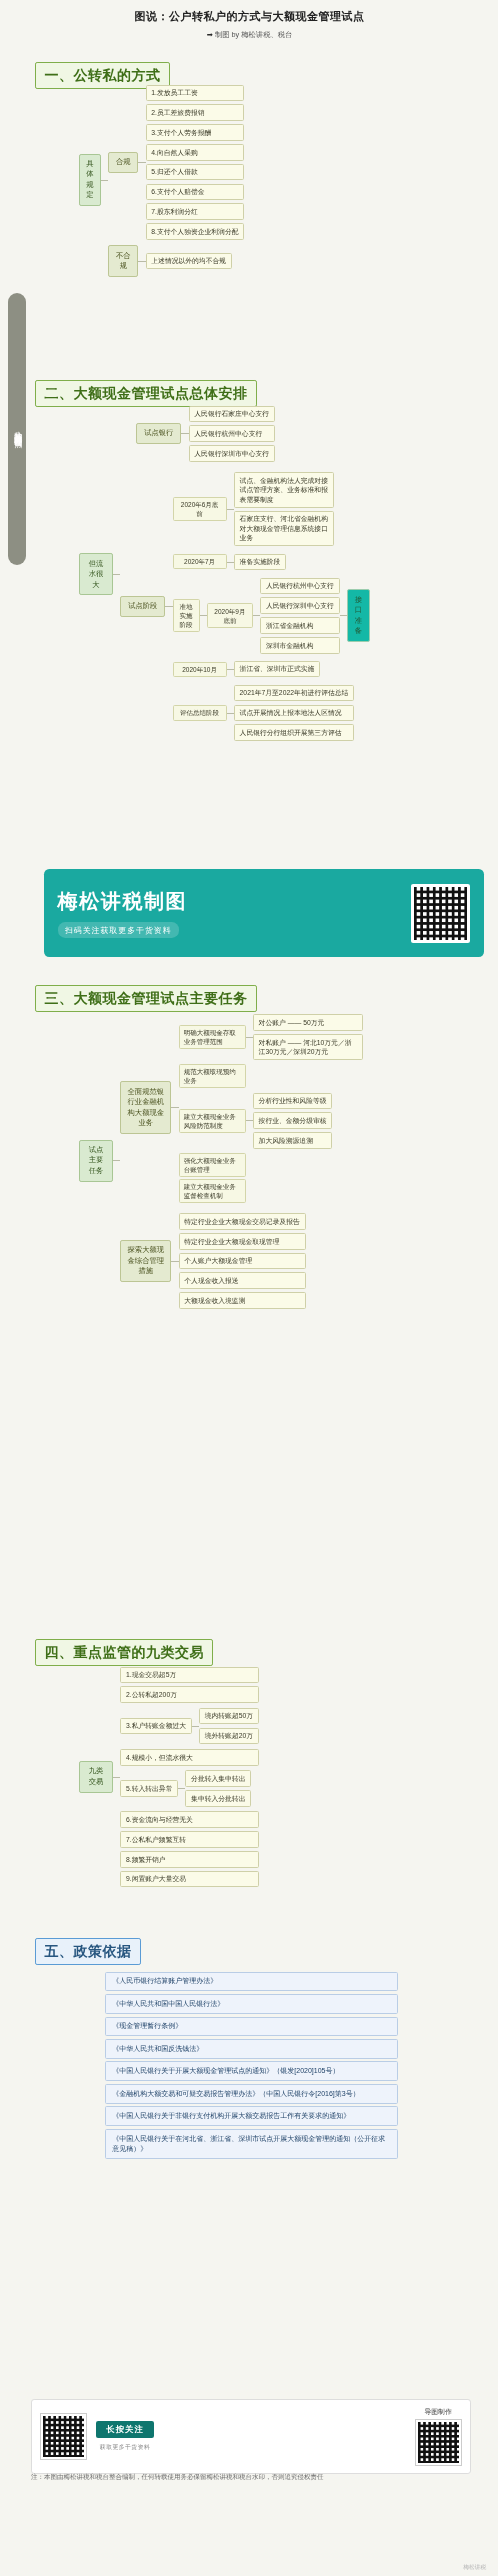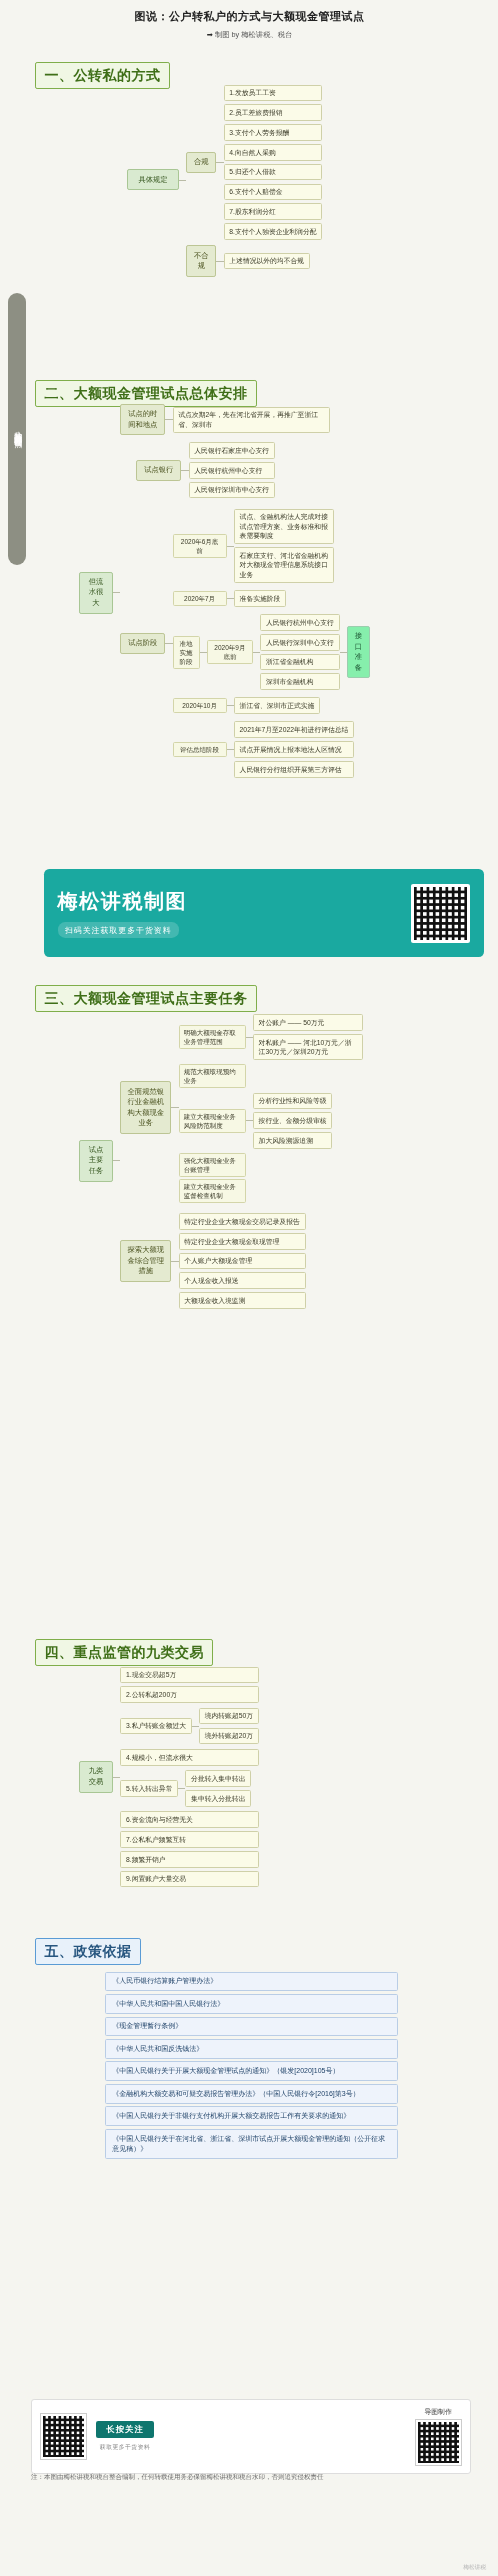--- a/index.html
+++ b/index.html
@@ -54,21 +54,21 @@
     background:#d9ead0;
     border:0.5px solid #a8c694;
     color:#33541c;
     font-size:7.3px;
     padding:4.2px 5.2px;
     border-radius:2.1px;
     text-align:center;
     line-height:10.5px;
   }
   .grp.olive { background:#e4ead0; border-color:#bcc594; color:#4a521f; }
-  .grp.teal  { background:#86efac; border-color:#9ccdae; color:#215c38; }
+  .grp.teal  { background:#14b8a6; border-color:#9ccdae; color:#215c38; }
 
   .leaf {
     display:block;
     background:#fbfbe8;
     border:0.5px solid #cfd0a8;
     color:#3a3a27;
     font-size:6.8px;
     padding:2.6px 4.7px;
     border-radius:1.6px;
     margin:1.6px 0;
@@ -178,21 +178,21 @@
   </div>
 
   <div class="spine">公户转私户的方式及大额现金管理试点</div>
 
   <div class="block" style="left:35px; top:62px;">
     <div class="sec-title">一、公转私的方式</div>
   </div>
 
   <div class="block" style="left:79px; top:83px;">
     <div class="row">
-      <div class="grp" style="width:52px;margin-left:48px;">具体规定</div>
+      <div class="grp" style="width:22px;">具体规定</div>
       <div class="lnk"></div>
       <div class="col">
 
         <div class="row" style="margin-bottom:4.2px;">
           <div class="grp olive" style="width:30px;">合规</div>
           <div class="lnk"></div>
           <div class="col">
             <span class="leaf">1.发放员工工资</span>
             <span class="leaf">2.员工差旅费报销</span>
             <span class="leaf">3.支付个人劳务报酬</span>
@@ -218,27 +218,20 @@
   <div class="block" style="left:35px; top:380px;">
     <div class="sec-title">二、大额现金管理试点总体安排</div>
   </div>
 
   <div class="block" style="left:79px; top:404px;">
     <div class="row">
       <div class="grp" style="width:34px;">但流水很大</div>
       <div class="lnk"></div>
       <div class="col">
 
-        <div class="row" style="margin-bottom:5.2px;">
-          <div class="grp olive" style="width:45px;">试点的时间和地点</div>
-          <div class="lnk"></div>
-          <div class="col">
-            <span class="leaf wide" style="width:157px;">试点次期2年，先在河北省开展，再推广至浙江省、深圳市</span>
-          </div>
-        </div>
 
         <div class="row" style="margin-bottom:5.2px;">
           <div class="grp olive" style="width:45px;margin-left:16px;">试点银行</div>
           <div class="lnk"></div>
           <div class="col">
             <span class="leaf">人民银行石家庄中心支行</span>
             <span class="leaf">人民银行杭州中心支行</span>
             <span class="leaf">人民银行深圳市中心支行</span>
           </div>
         </div>

